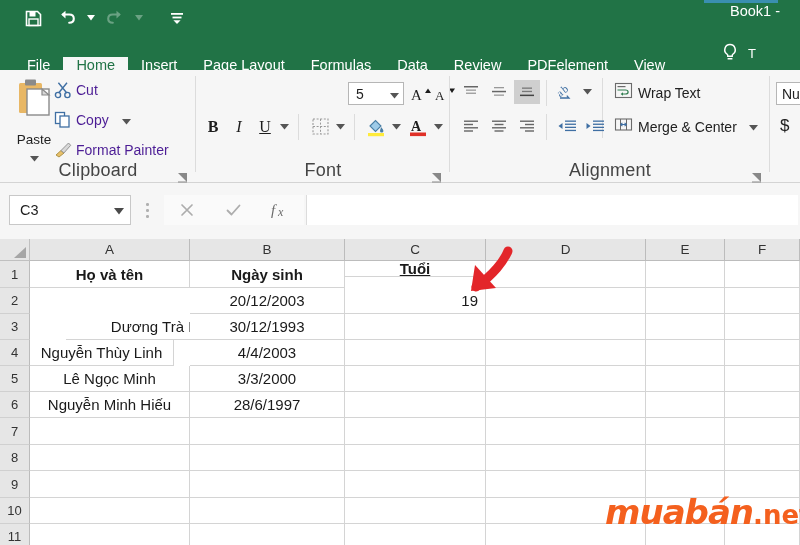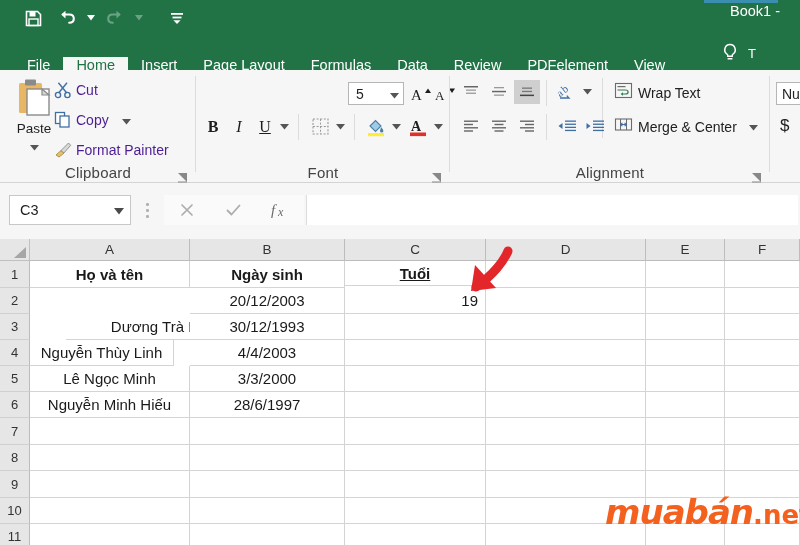--- a/index.html
+++ b/index.html
@@ -52,32 +52,32 @@
   }
 
   
   .ribbon {
     position: absolute; left: 0; top: 70px; width: 800px; height: 113px;
     background: #f6f6f6; border-bottom: 1px solid #d4d4d4;
   }
   .group { position: absolute; top: 0; height: 113px; }
   .group-label {
     position: absolute; bottom: 2px; width: 100%; text-align: center;
-    font-size: 15px; color: #444; letter-spacing: .2px;
+    font-size: 18px; color: #444; letter-spacing: .2px;
   }
   .group-sep {
     position: absolute; top: 6px; width: 1px; height: 96px; background: #dcdcdc;
   }
   .dlg-launch { position: absolute; bottom: 3px; width: 11px; height: 11px; }
 
   
   #g-clipboard { left: 0; width: 196px; }
   .paste-btn { position: absolute; left: 8px; top: 6px; width: 52px; text-align: center; }
   .paste-ico { height: 44px; display: flex; align-items: center; justify-content: center; }
-  .paste-lbl { font-size: 13.5px; color: #222; margin-top: 1px; }
+  .paste-lbl { font-size: 13.5px; color: #222; margin-top: 12px; }
   .paste-caret { margin-top: 1px; }
   .cb-item {
     position: absolute; left: 53px; display: flex; align-items: center; gap: 3px;
     font-size: 14px; color: #4c1d95; white-space: nowrap;
   }
   .cb-ico { width: 20px; height: 20px; display: flex; align-items: center; justify-content: center; }
 
   
   #g-font { left: 196px; width: 254px; }
   .fontname {
@@ -581,21 +581,21 @@
     <div class="rowhdr" style="top:127px; height:26px;">5</div>
     <div class="rowhdr" style="top:153px; height:26px;">6</div>
     <div class="rowhdr" style="top:179px; height:27px;">7</div>
     <div class="rowhdr" style="top:206px; height:26px;">8</div>
     <div class="rowhdr" style="top:232px; height:27px;">9</div>
     <div class="rowhdr" style="top:259px; height:26px;">10</div>
     <div class="rowhdr" style="top:285px; height:26px;">11</div>
 
     <div class="cell ctr bold" style="left:30px;  top:22px; width:160px; height:27px;">Họ và tên</div>
     <div class="cell ctr bold" style="left:190px; top:22px; width:155px; height:27px;">Ngày sinh</div>
-    <div class="cell ctr bold" style="left:345px; top:22px; width:141px; height:25px;text-decoration:underline;">Tuổi</div>
+    <div class="cell ctr bold" style="left:345px; top:22px; width:141px; height:16px;text-decoration:underline;">Tuổi</div>
     <div class="cell" style="left:486px; top:22px; width:160px; height:27px;"></div>
     <div class="cell" style="left:646px; top:22px; width:79px;  height:27px;"></div>
     <div class="cell" style="left:725px; top:22px; width:75px;  height:27px;"></div>
 
     <div class="cell ctr" style="left:190px; top:49px; width:155px; height:26px;">20/12/2003</div>
     <div class="cell rgt" style="left:345px; top:49px; width:141px; height:26px;">19</div>
     <div class="cell" style="left:486px; top:49px; width:160px; height:26px;"></div>
     <div class="cell" style="left:646px; top:49px; width:79px;  height:26px;"></div>
     <div class="cell" style="left:725px; top:49px; width:75px;  height:26px;"></div>
 

